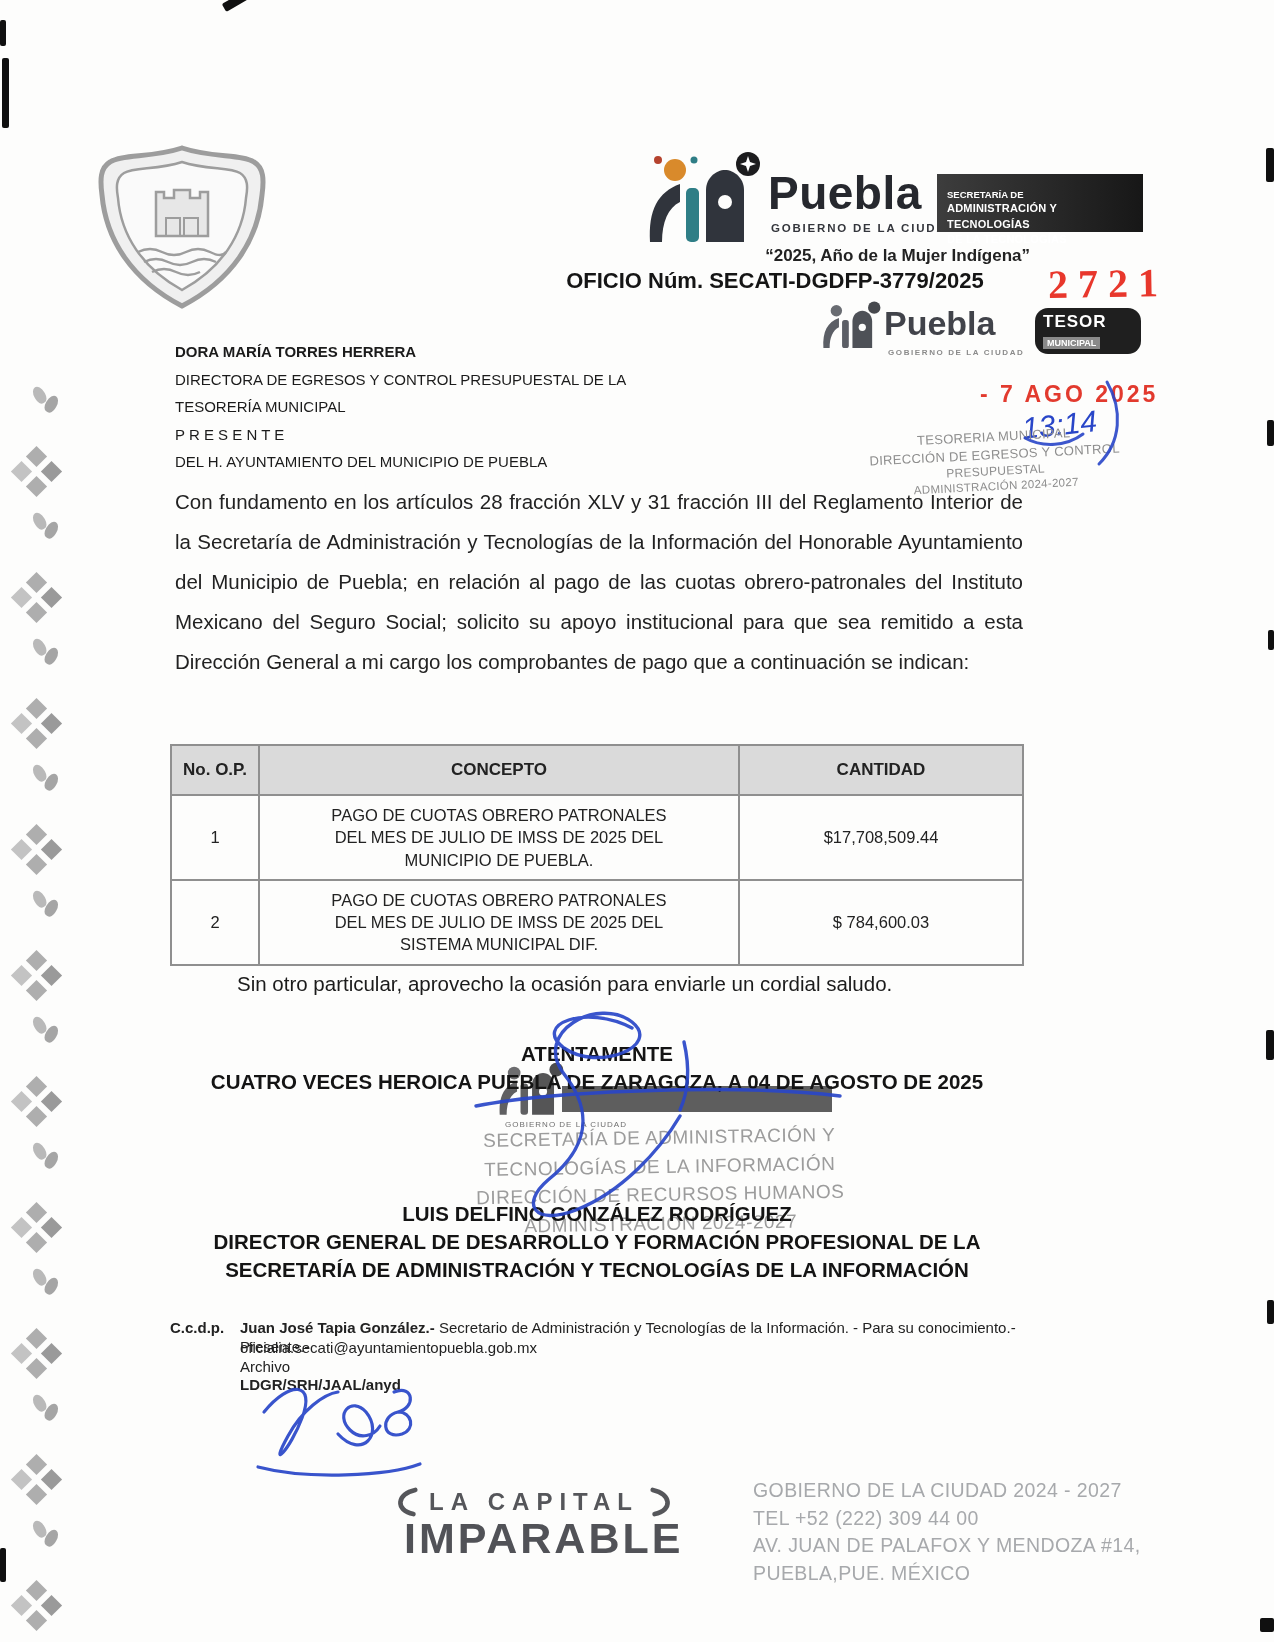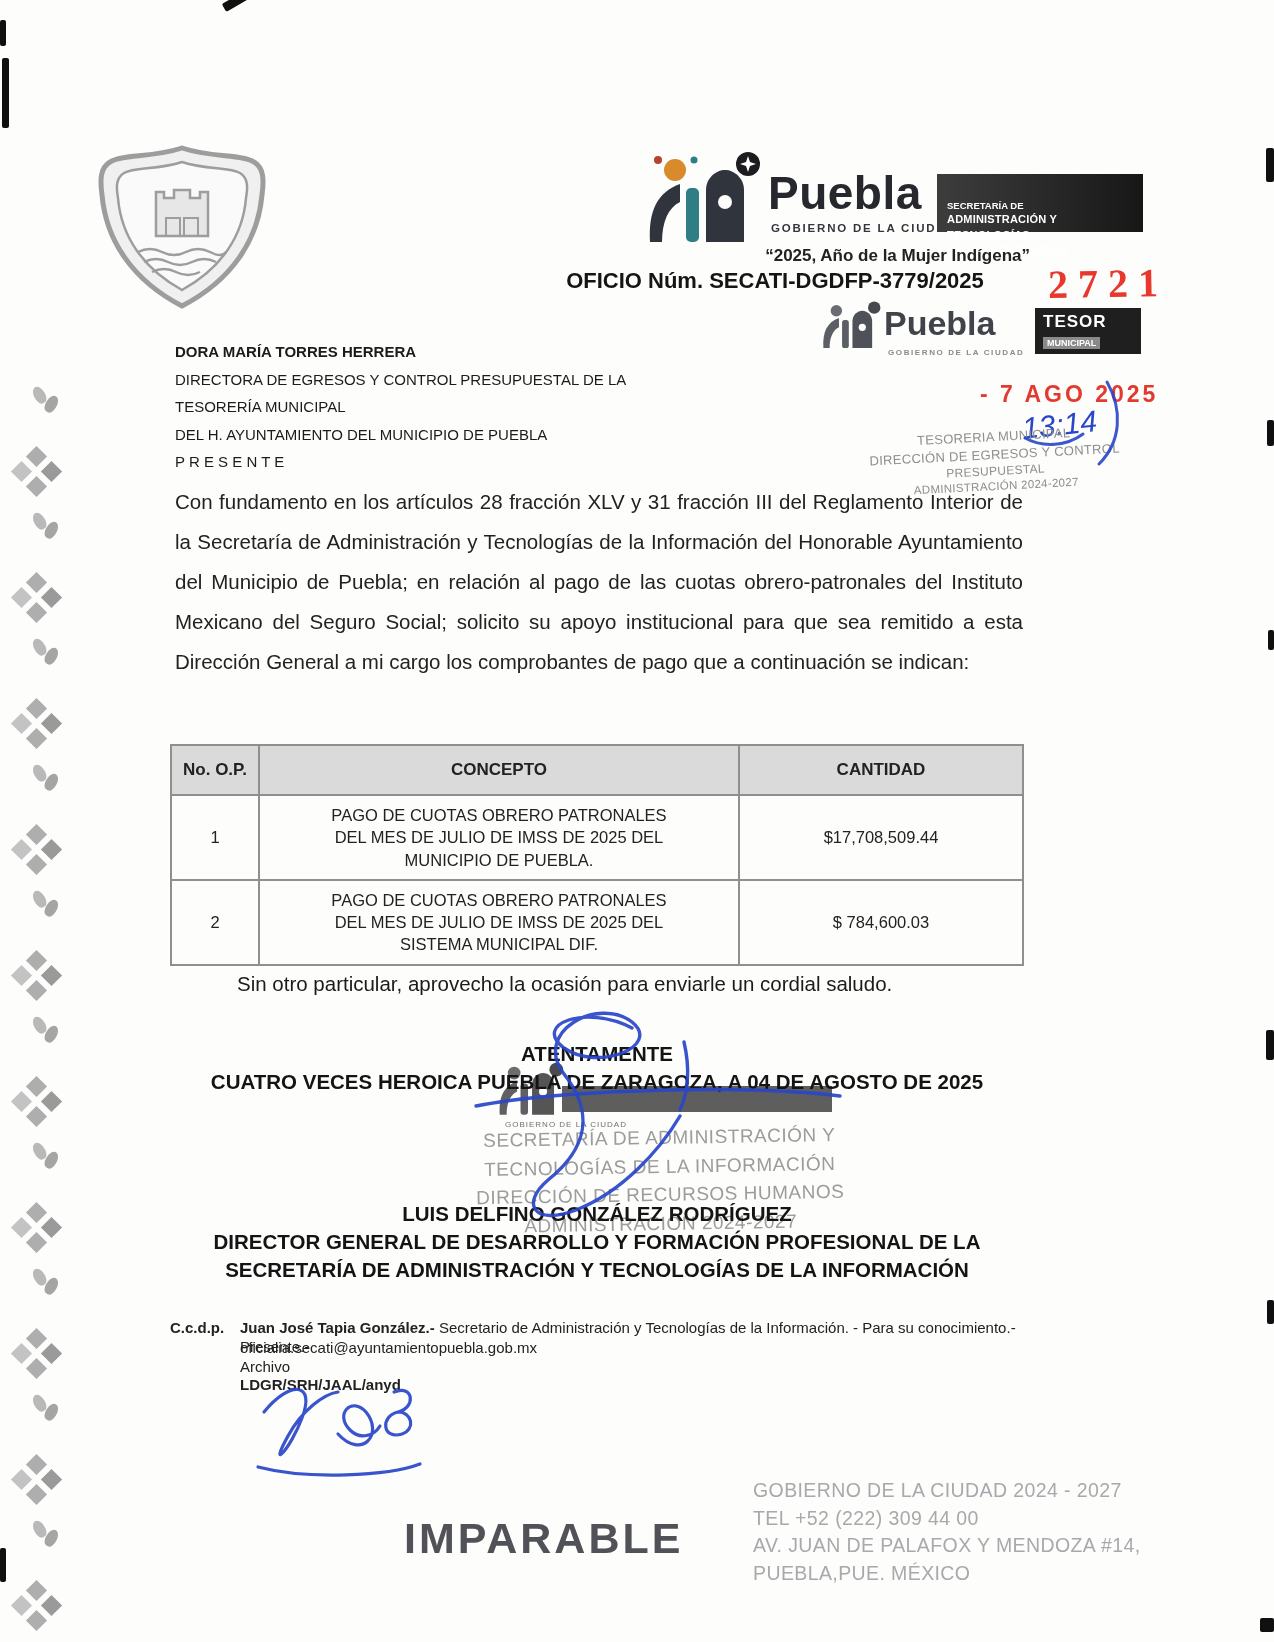--- a/index.html
+++ b/index.html
@@ -18,21 +18,21 @@
   .d2{left:0;top:15px;background:#c3c3c3;}
   .d3{left:30px;top:15px;background:#9a9a9a;}
   .d4{left:15px;top:30px;}
   .leaf{position:absolute;width:11px;height:18px;background:#b9b9b9;border-radius:60% 60% 50% 50%;}
   .l1{transform:rotate(-30deg);left:0;top:0;}
   .l2{transform:rotate(30deg);left:12px;top:9px;background:#a5a5a5;}
 
   
   .brand-word{font-size:46px;font-weight:800;color:#26282e;letter-spacing:.5px;}
   .brand-sub{font-size:11.5px;font-weight:700;color:#34363c;letter-spacing:1.8px;}
-  .blackbox{background:linear-gradient(90deg,#3d3d3d,#171717);color:#fff;padding:25px 10px;line-height:1.4;}
+  .blackbox{background:linear-gradient(90deg,#3d3d3d,#171717);color:#fff;padding:14px 10px;line-height:1.4;}
   .blackbox .s1{font-size:9.5px;font-weight:700;display:block;}
   .blackbox .s2{font-size:11px;font-weight:700;display:block;letter-spacing:.2px;}
   .quote{font-size:17px;font-weight:700;color:#222;}
   .oficio{font-size:22px;font-weight:700;color:#151515;}
   .folio{font-family:"Liberation Serif","DejaVu Serif",serif;font-size:40px;font-weight:700;
          color:#e8372c;letter-spacing:10px;transform:rotate(-1deg);}
 
   
   .rc-brand{font-size:34px;font-weight:800;color:#32343b;opacity:.92;}
   .rc-sub{font-size:8px;font-weight:700;color:#8b8b8b;letter-spacing:1.6px;}
@@ -237,41 +237,41 @@
       <path d="M22 92 C 20 60 30 42 52 34 L52 52 C 40 58 34 72 34 92 Z" fill="#4a4d55"></path>
       <circle cx="47" cy="20" r="11" fill="#5a5d64"></circle>
       <rect x="58" y="38" width="13" height="54" rx="5" fill="#4a4d55"></rect>
       <path d="M78 92 L78 40 C78 28 88 20 97 20 C106 20 116 28 116 40 L116 92 Z" fill="#3c3f46"></path>
       <circle cx="97" cy="52" r="7" fill="#fdfdfc"></circle>
       <circle cx="120" cy="14" r="12" fill="#33353b"></circle>
     </svg>
   </div>
   <div class="abs rc-brand" style="left:884px;top:304px;">Puebla</div>
   <div class="abs rc-sub" style="left:888px;top:348px;">GOBIERNO DE LA CIUDAD</div>
-  <div class="abs rc-box" style="left:1035px;top:308px;">
+  <div class="abs rc-box" style="left:1035px;top:308px;border-radius:13px;">
     <span class="t1">TESOR</span>
     <span class="t2">MUNICIPAL</span>
   </div>
 
   <div class="abs rc-date" style="left:980px;top:381px;">- 7 AGO 2025</div>
   <div class="abs rc-time" style="left:1022px;top:408px;">13:14</div>
 
   <div class="abs rc-stamp" style="left:845px;top:428px;">
     <div>TESORERIA MUNICIPAL</div>
     <div>DIRECCIÓN DE EGRESOS Y CONTROL</div>
     <div style="font-size:12px;">PRESUPUESTAL</div>
     <div style="font-size:11.5px;">ADMINISTRACIÓN 2024-2027</div>
   </div>
 
   <div class="abs addr" style="left:175px;top:338px;">
     <div class="b">DORA MARÍA TORRES HERRERA</div>
     <div>DIRECTORA DE EGRESOS Y CONTROL PRESUPUESTAL DE LA</div>
     <div>TESORERÍA MUNICIPAL</div>
+    <div>P R E S E N T E</div>
     <div>DEL H. AYUNTAMIENTO DEL MUNICIPIO DE PUEBLA</div>
-    <div>P R E S E N T E</div>
   </div>
 
   <div class="abs para" style="left:175px;top:482px;width:848px;">Con fundamento en los artículos 28 fracción XLV y 31 fracción III del Reglamento Interior de la Secretaría de Administración y Tecnologías de la Información del Honorable Ayuntamiento del Municipio de Puebla; en relación al pago de las cuotas obrero-patronales del Instituto Mexicano del Seguro Social; solicito su apoyo institucional para que sea remitido a esta Dirección General a mi cargo los comprobantes de pago que a continuación se indican:</div>
 
   <table class="optable abs" style="left:170px;top:744px;">
     <colgroup>
         <col style="width:88px">
         <col style="width:480px">
         <col style="width:284px">
       </colgroup>
@@ -336,20 +336,29 @@
   </div>
 
   <div class="abs cc b" style="left:170px;top:1318px;">C.c.d.p.</div>
   <div class="abs cc" style="left:240px;top:1318px;width:790px;">
     <span class="b">Juan José Tapia González.-</span><span> Secretario de Administración y Tecnologías de la Información. - Para su conocimiento.- Presente.-</span>
   </div>
   <div class="abs cc" style="left:240px;top:1338px;">oficialia.secati@ayuntamientopuebla.gob.mx</div>
   <div class="abs cc" style="left:240px;top:1357px;">Archivo</div>
   <div class="abs cc b" style="left:240px;top:1375px;">LDGR/SRH/JAAL/anyd</div>
 
+  <div class="abs cap-line" style="left:393px;top:1487px;">
+    <svg width="26" height="30" viewBox="0 0 28 30">
+      <path d="M24 2 C 4 6 2 24 22 28" stroke="#55565a" stroke-width="5" fill="none" stroke-linecap="round"></path>
+    </svg>
+    <span class="cap-txt">LA CAPITAL</span>
+    <svg width="26" height="30" viewBox="0 0 28 30">
+      <path d="M4 2 C 24 6 26 24 6 28" stroke="#55565a" stroke-width="5" fill="none" stroke-linecap="round"></path>
+    </svg>
+  </div>
   <div class="abs imp-txt" style="left:404px;top:1514px;">IMPARABLE</div>
 
   <div class="abs foot-right" style="left:753px;top:1477px;">
     <div>GOBIERNO DE LA CIUDAD 2024 - 2027</div>
     <div>TEL +52 (222) 309 44 00</div>
     <div>AV. JUAN DE PALAFOX Y MENDOZA #14,</div>
     <div>PUEBLA,PUE. MÉXICO</div>
   </div>
 
   <svg class="abs" style="left:1005px;top:372px;z-index:6;" width="130" height="100" viewBox="0 0 130 100">

